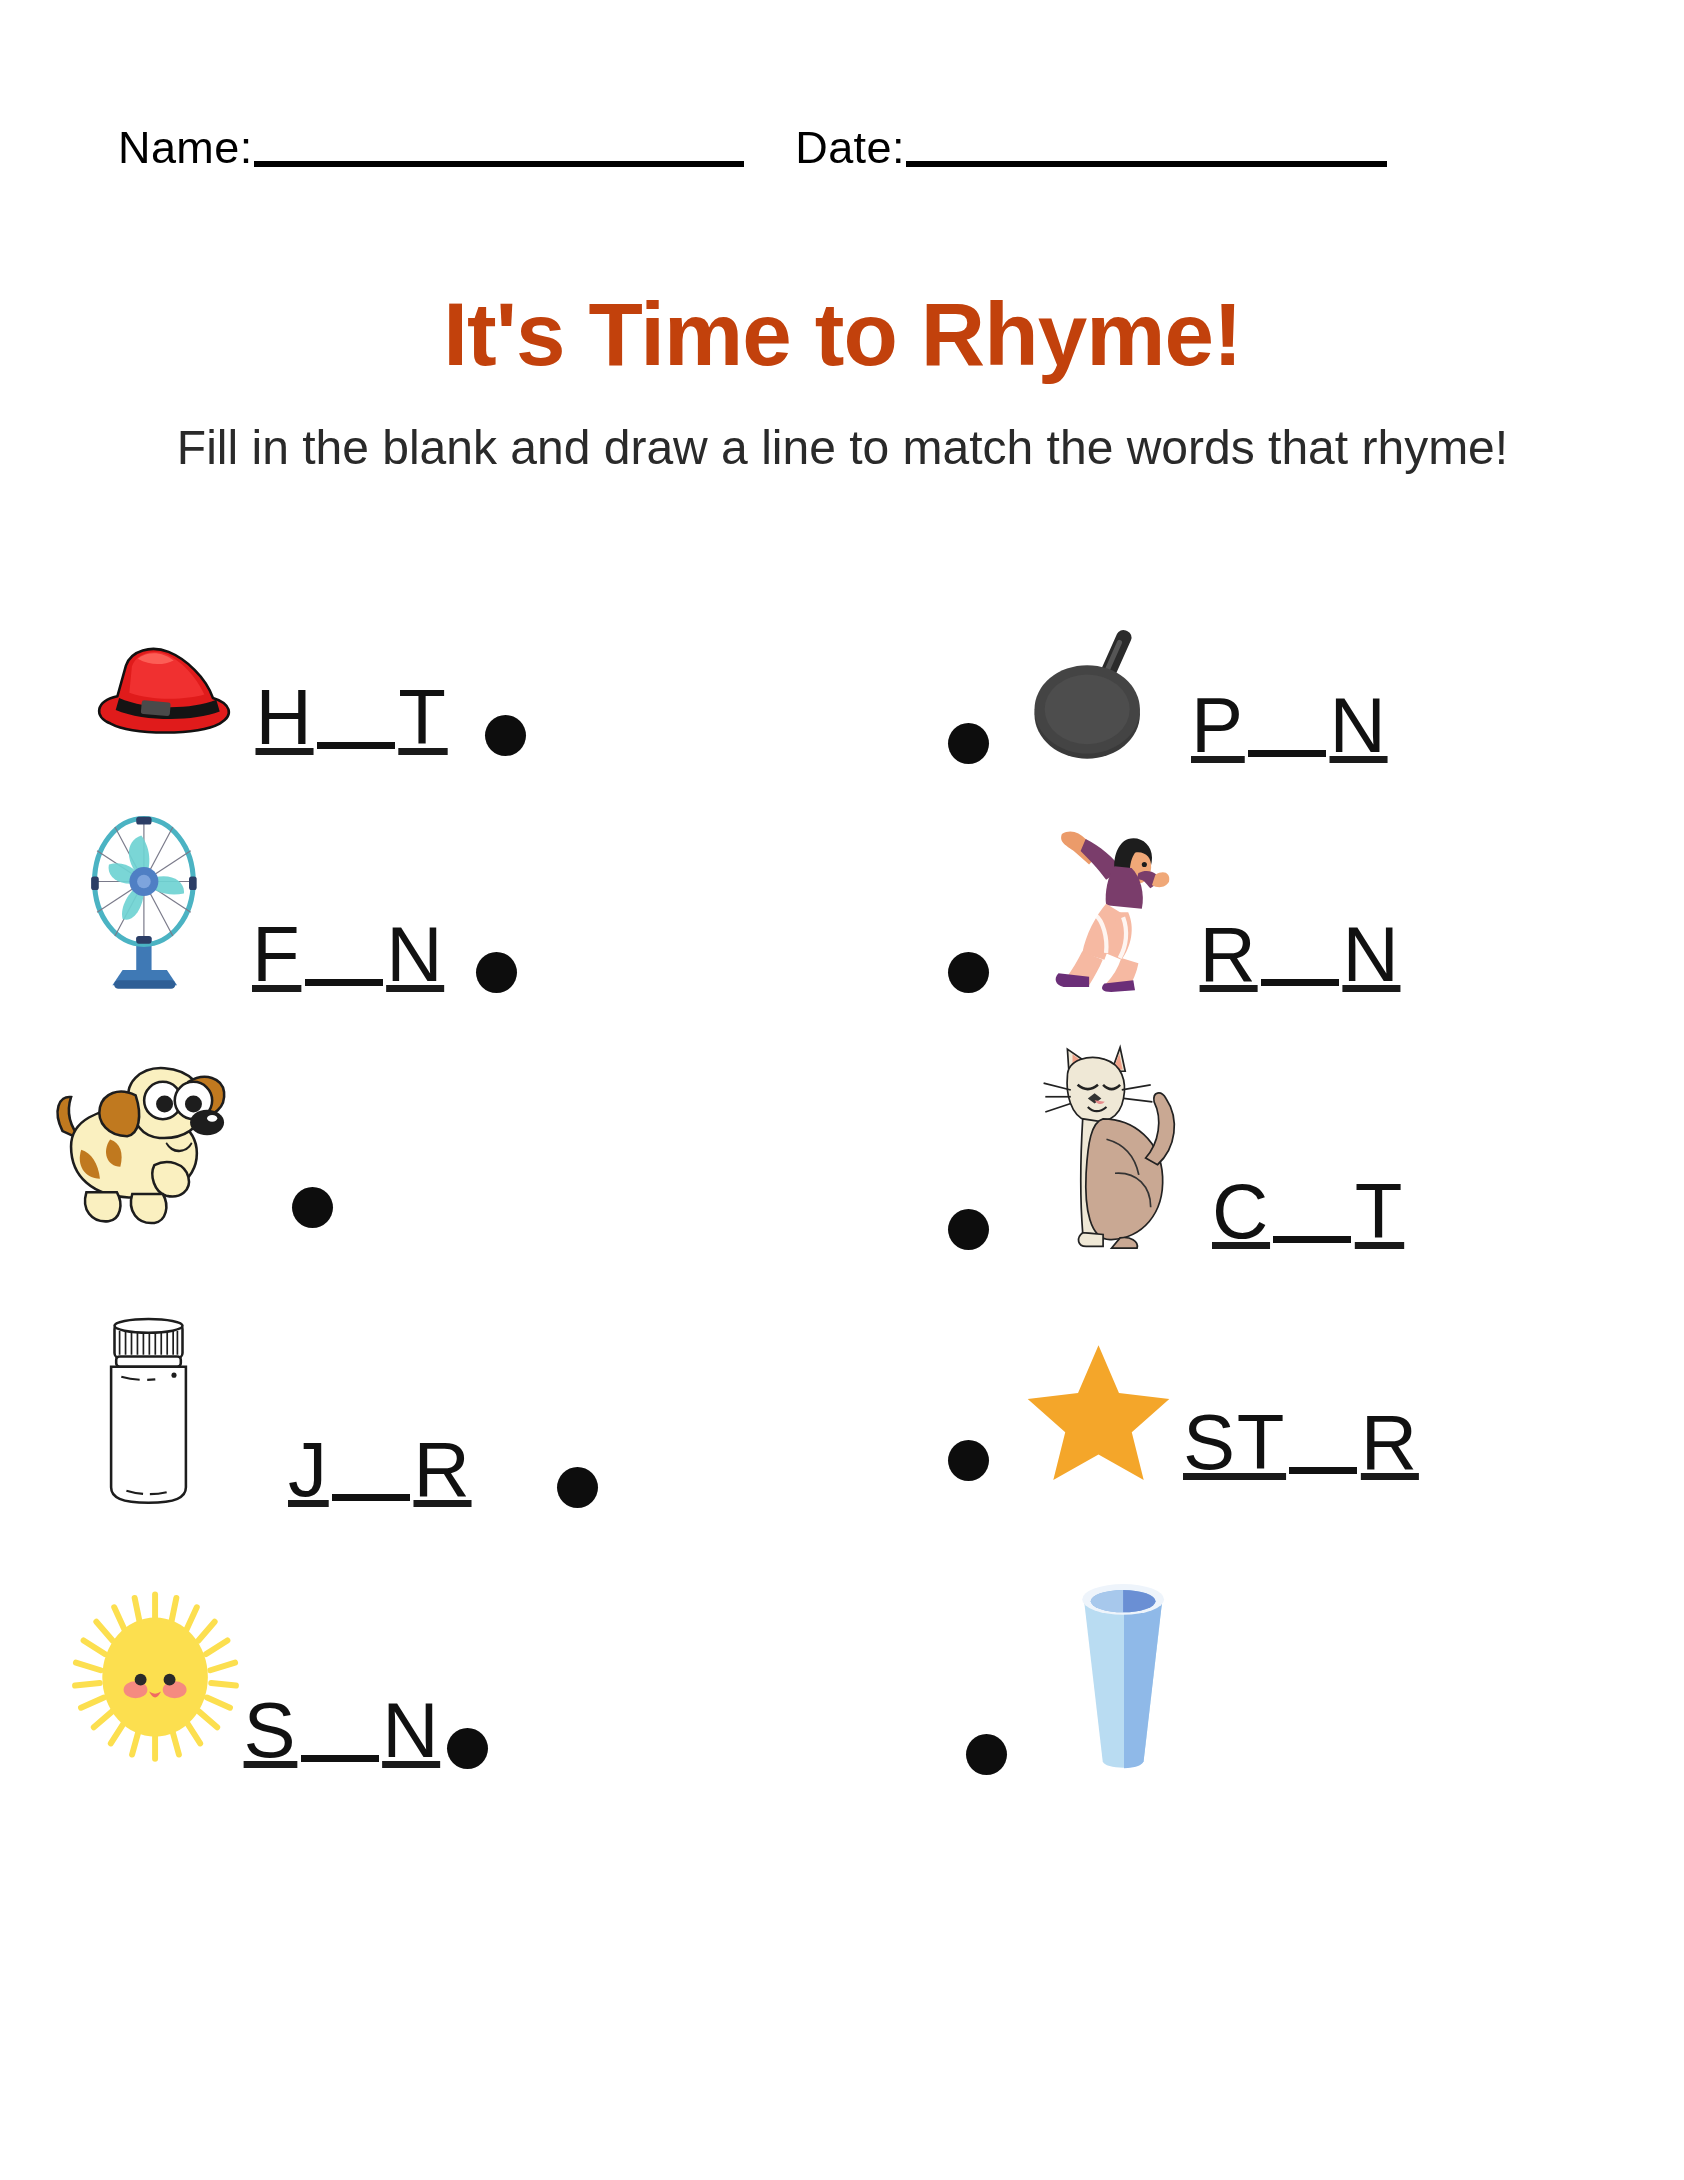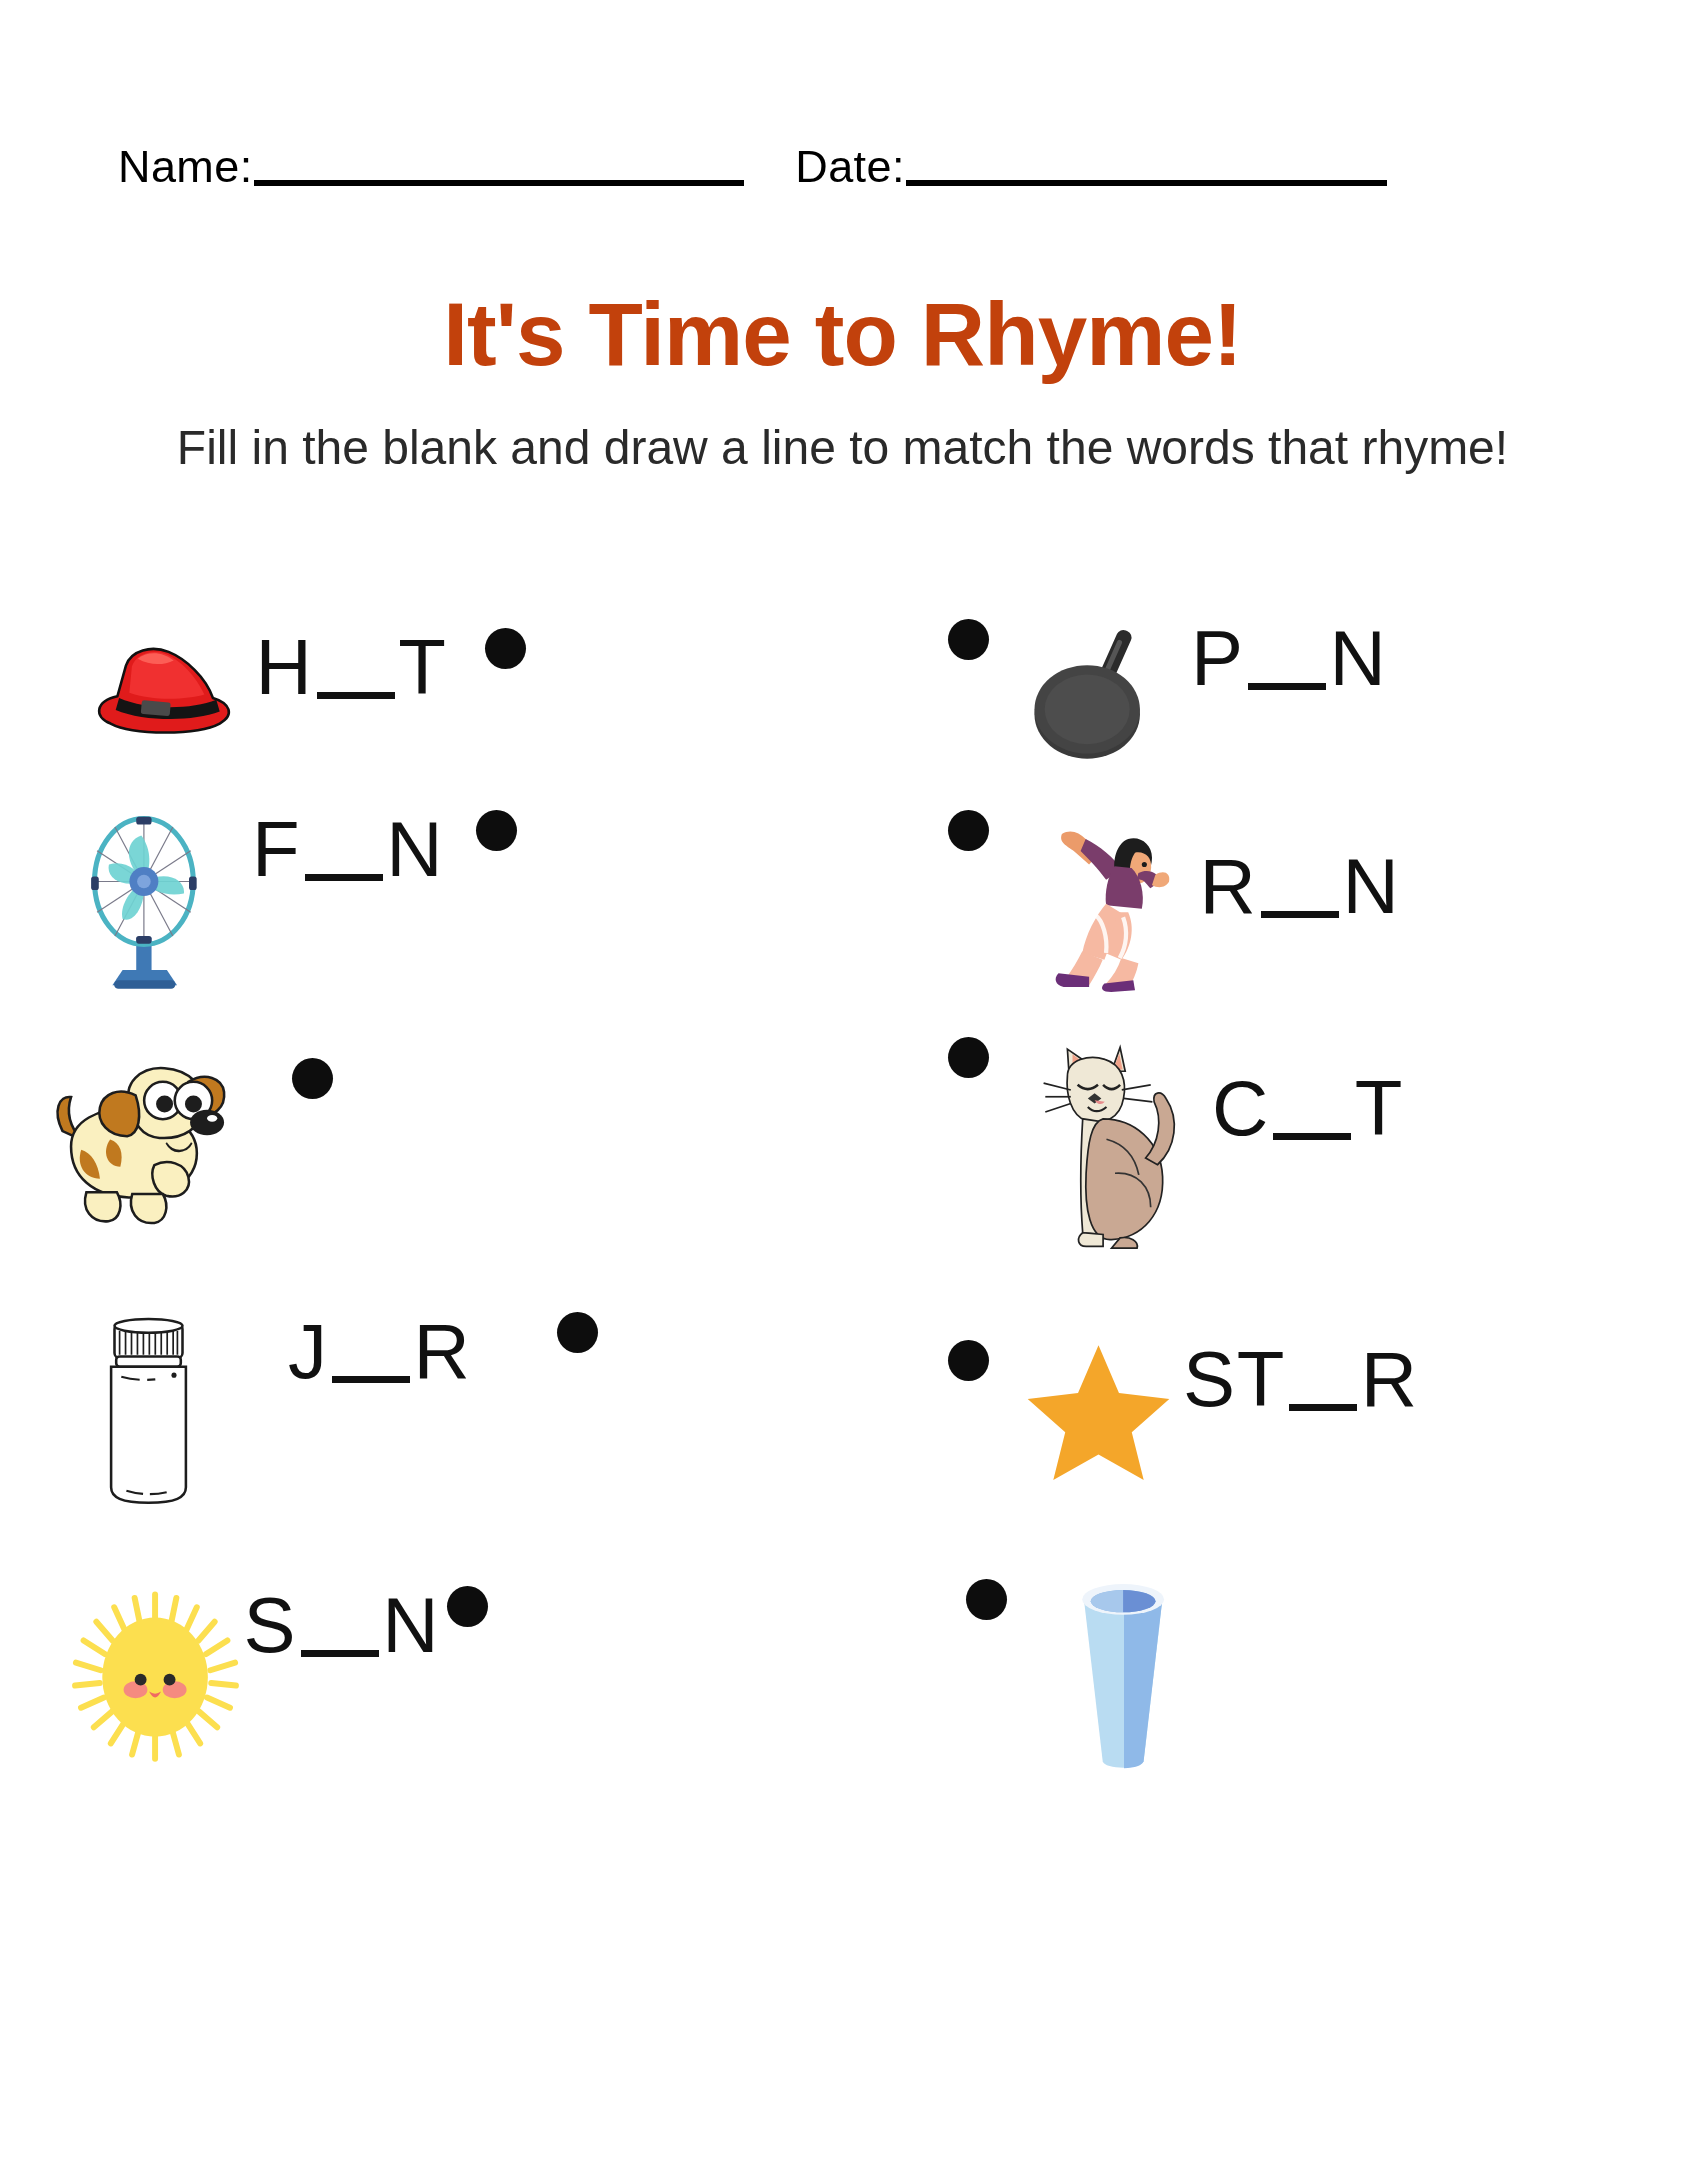--- a/index.html
+++ b/index.html
@@ -13,21 +13,21 @@
     font-family: "Liberation Sans", sans-serif;
     color: #1a1a1a;
     overflow: hidden;
     position: relative;
   }
 
   
   .namedate-row {
     position: absolute;
     left: 118px;
-    top: 144px;
+    top: 125px;
     display: flex;
     align-items: flex-end;
     gap: 51px;
   }
   .field {
     display: flex;
     align-items: flex-end;
   }
   .field-label {
     font-size: 45px;
@@ -80,22 +80,23 @@
   }
   .row {
     position: relative;
     width: 1685px;
     display: flex;
     align-items: center;
   }
   .col {
     width: 842px;
     display: flex;
-    align-items: flex-start;
+    align-items: flex-end;
     position: relative;
+    text-decoration: underline;
   }
   .col-left { justify-content: flex-start; padding-left: 85px; box-sizing: border-box; }
   .col-right { justify-content: flex-start; padding-left: 106px; box-sizing: border-box; }
 
   .pic {
     flex: 0 0 auto;
     display: flex;
     align-items: center;
     justify-content: center;
   }

